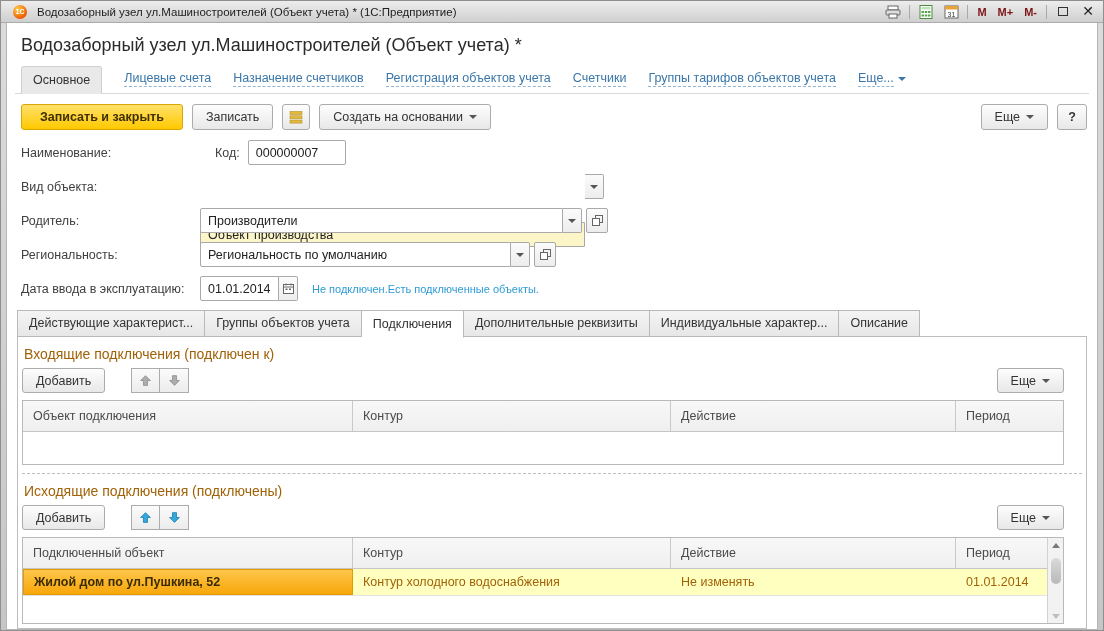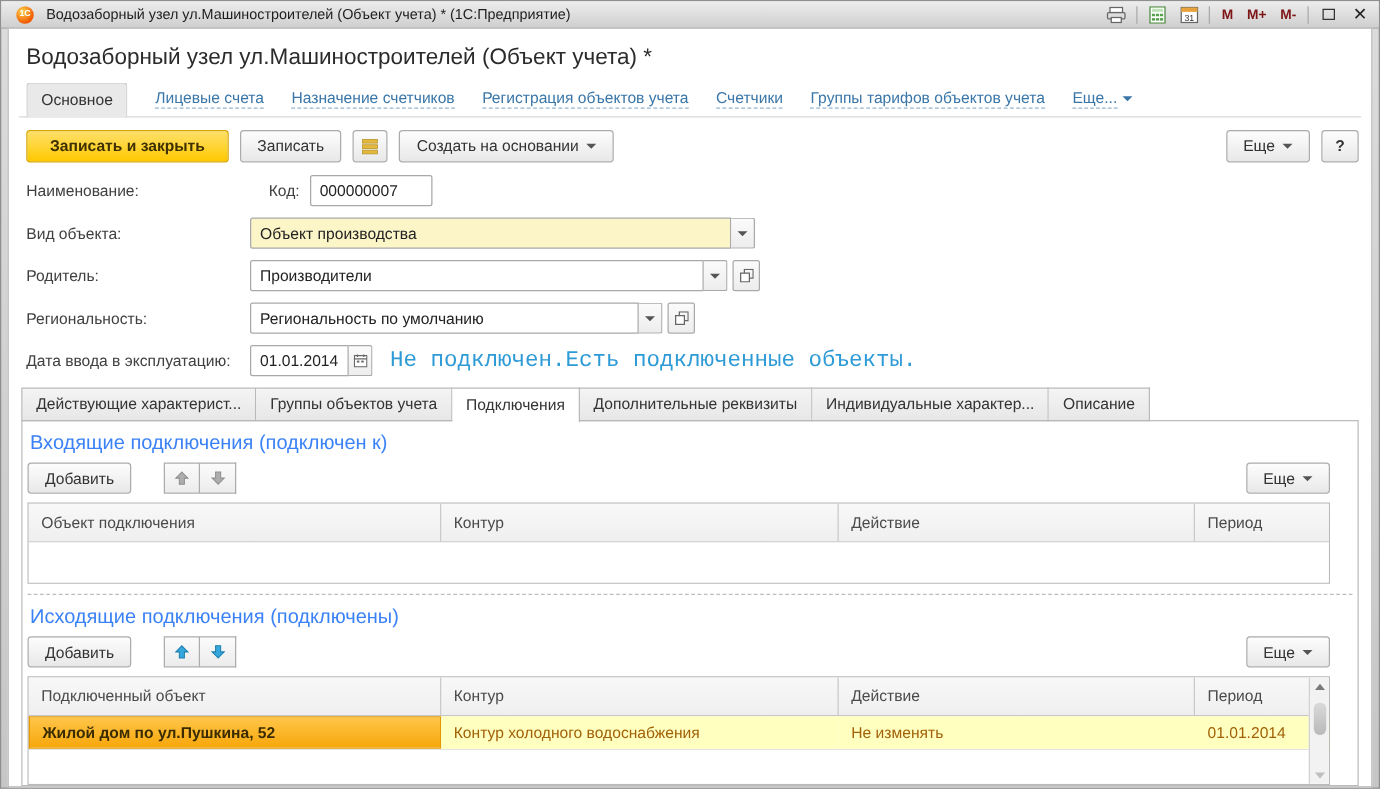--- a/index.html
+++ b/index.html
@@ -39,34 +39,34 @@
   .spacer { flex:1 1 auto; }
   .helpbtn { width:30px; padding:0; font-weight:bold; }
 
   
   .form { padding-left:6px; }
   .frow { display:flex; align-items:center; margin-bottom:9px; height:25px; }
   .flabel { width:179px; flex:0 0 auto; font-size:12.5px; color:#404040; }
   .fwrap { display:flex; align-items:stretch; height:25px; }
   .finput { height:25px; border:1px solid #A9A9A9; border-radius:2px 0 0 2px; padding:0 7px; font-size:12.5px; color:#222; font-family:inherit; background:#fff; outline:none; }
   .finput.noattach { border-radius:2px; }
-  .yellow-bg { background:#FCF5C8; }
+  .yellow-bg { background:#FCF5C8;margin-top:48px; }
   .attach-btn { width:19px; border:1px solid #A9A9A9; border-left:none; border-radius:0 2px 2px 0; background:linear-gradient(#FBFBFB,#EDEDED); display:flex; align-items:center; justify-content:center; cursor:pointer; }
   .sq-btn { width:22px; height:25px; margin-left:4px; border:1px solid #A9A9A9; border-radius:2px; background:linear-gradient(#FBFBFB,#EDEDED); display:flex; align-items:center; justify-content:center; cursor:pointer; }
-  .status-link { color:#2E9BD6; font-size:18px; margin-left:14px; cursor:pointer;font-family:Liberation Mono, monospace; }
+  .status-link { color:#2E9BD6; font-size:11px; margin-left:14px; cursor:pointer; }
 
   
   .tabstrip { display:flex; align-items:flex-end; padding-left:2px; height:27px; position:relative; z-index:2; }
   .dtab { background:linear-gradient(#F4F4F4,#E7E7E7); border:1px solid #B9B9B9; border-left-width:0; padding:5px 11px 6px; font-size:12.5px; color:#333; cursor:pointer; white-space:nowrap; }
   .dtab:first-child { border-left-width:1px; }
   .dtab.active { background:#fff; border-bottom:1px solid #fff; padding-top:6px; margin-bottom:-1px; position:relative; z-index:3; }
 
   
   .tabpanel { border:1px solid #BDBDBD; margin:0 2px 0 2px; flex:1 1 auto; background:#fff; padding:6px 4px 0 4px; position:relative; z-index:1; margin-top:-1px; display:flex; flex-direction:column; }
-  .sec-title { color:#3b82f6; font-size:16px; padding:3px 0 6px 2px; }
+  .sec-title { color:#a16207; font-size:14px; padding:3px 0 6px 2px; }
   .sec-toolbar { display:flex; align-items:center; padding:0 0 7px 0; }
   .addbtn { height:25px; }
   .arrow-group { display:flex; margin-left:26px; }
   .arrow-btn { width:29px; height:25px; border:1px solid #ACACAC; background:linear-gradient(#FBFBFB,#ECECEC); display:flex; align-items:center; justify-content:center; cursor:pointer; }
   .arrow-btn + .arrow-btn { border-left:none; }
   .arrow-btn.disabled { cursor:default; }
   .morebtn { height:25px; }
 
   
   .tbl { border:1px solid #B9B9B9; position:relative; margin-right:18px; }

